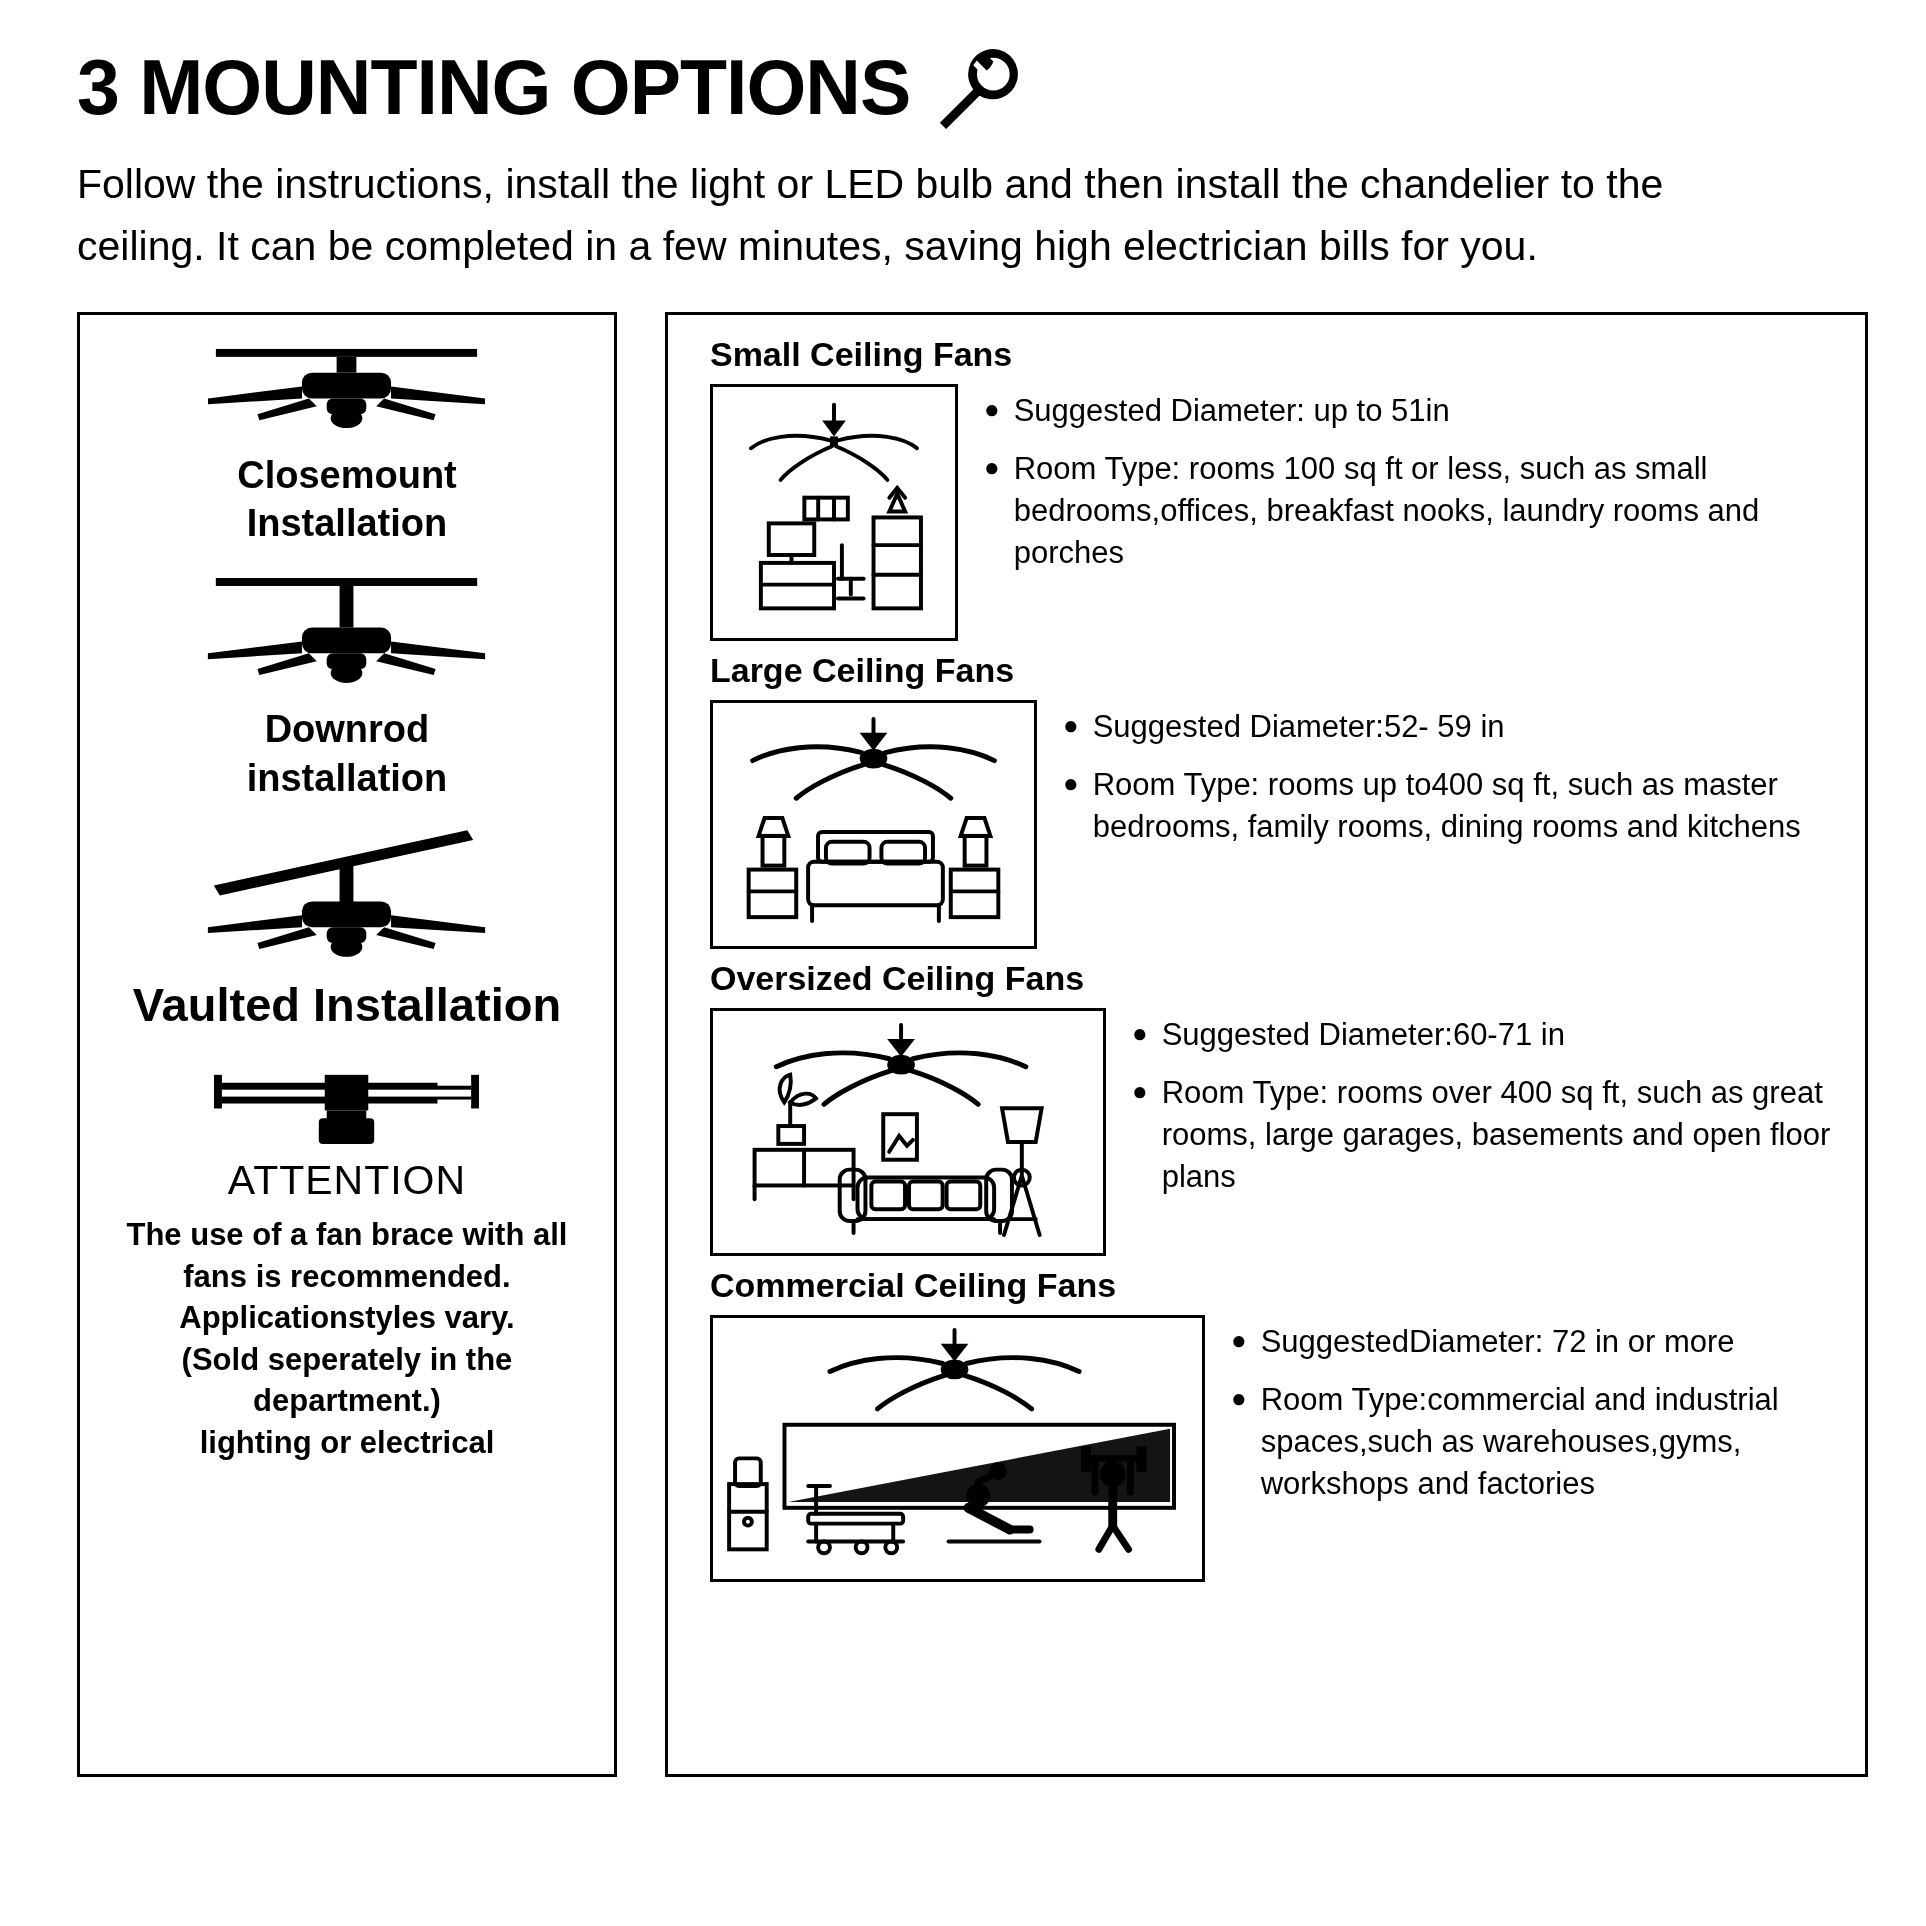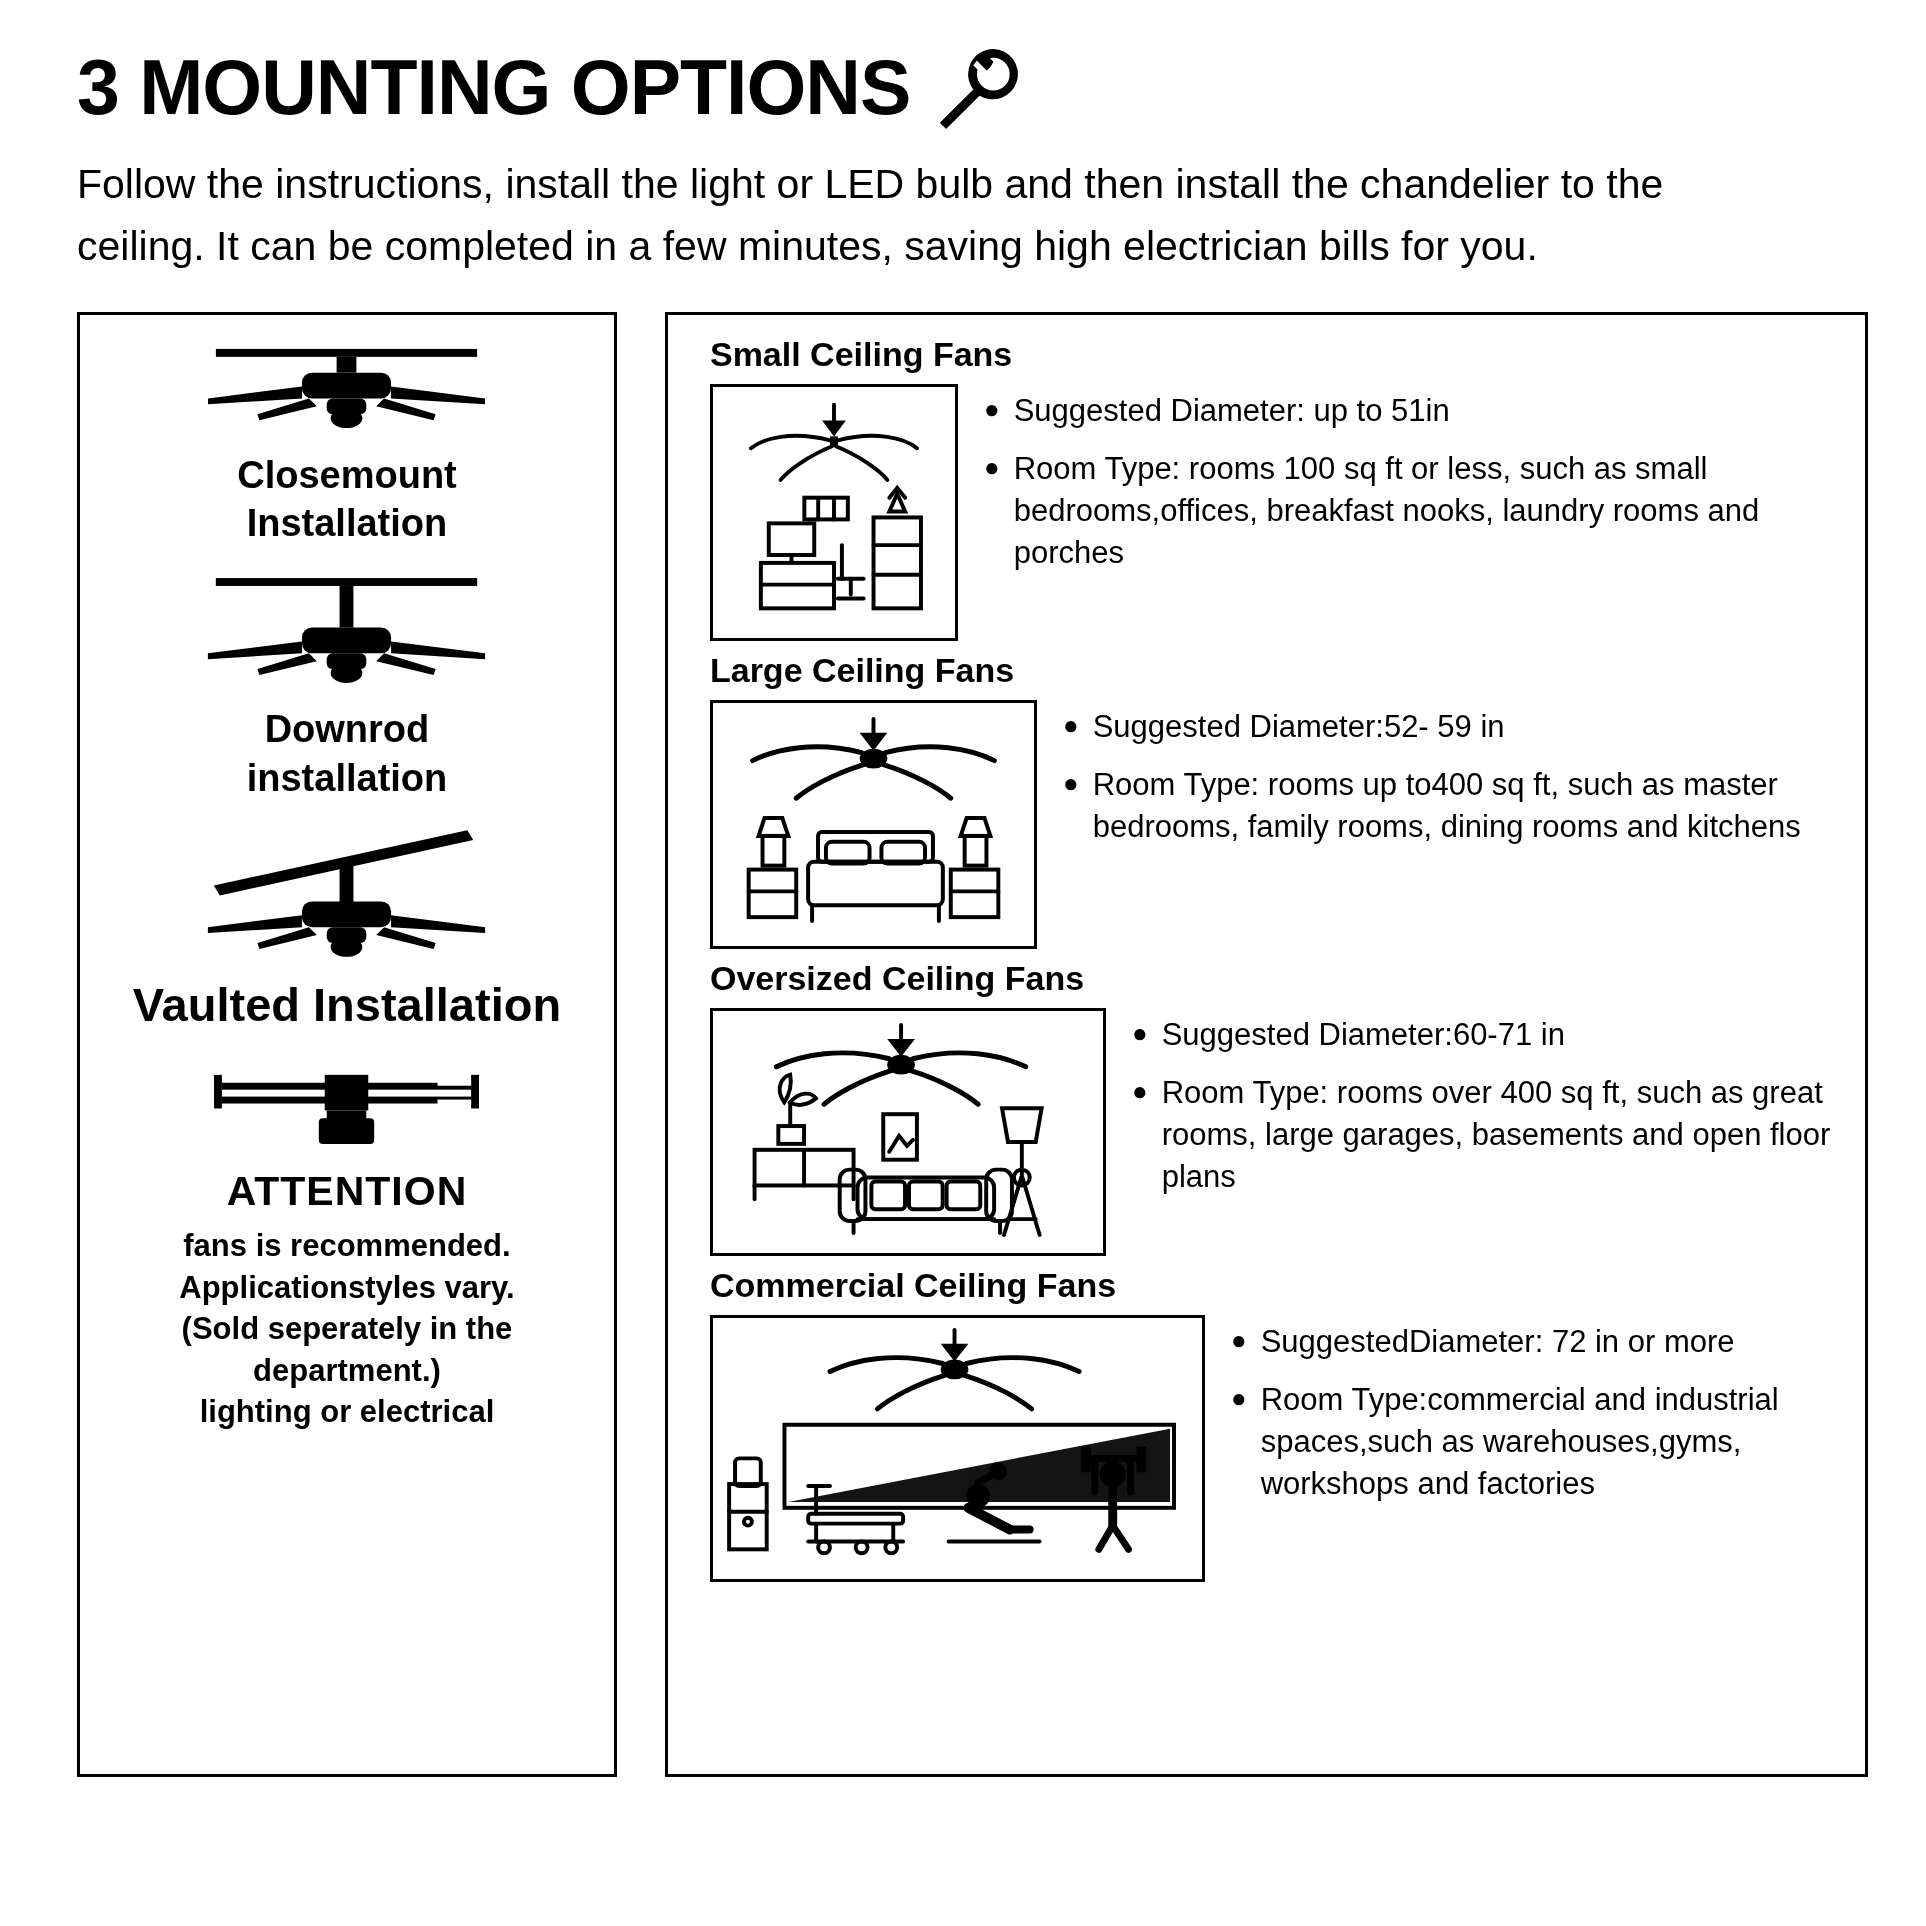--- a/index.html
+++ b/index.html
@@ -80,23 +80,23 @@
     font-weight: bold;
     line-height: 1.28;
     margin-top: 10px;
   }
   .mount-label.big {
     font-size: 47px;
     line-height: 1.3;
   }
   .attention-title {
     font-size: 41px;
-    font-weight: bold;
+    font-weight: normal;
     letter-spacing: 1px;
-    margin-top: 14px;
+    margin-top: 3px;
     text-align: center;
   }
   .attention-body {
     font-size: 31px;
     font-weight: bold;
     line-height: 1.34;
     text-align: center;
     margin-top: 10px;
   }
 
@@ -220,20 +220,21 @@
           <rect x="118" y="14" width="44" height="36" fill="#000"></rect>
           <rect x="232" y="20" width="34" height="5" fill="#fff"></rect>
           <rect x="232" y="39" width="34" height="5" fill="#fff"></rect>
           <rect x="120" y="50" width="40" height="10" fill="#000"></rect>
           <rect x="112" y="58" width="56" height="26" rx="4" fill="#000"></rect>
         </svg>
       </div>
 
       <div class="attention-title">ATTENTION</div>
       <div class="attention-body">
+        <div>The use of a fan brace with all</div>
         <div>fans is recommended.</div>
         <div>Applicationstyles vary.</div>
         <div>(Sold seperately in the</div>
         <div>department.)</div>
         <div>lighting or electrical</div>
       </div>
     </div>
 
     <div class="panel right-panel">
 

